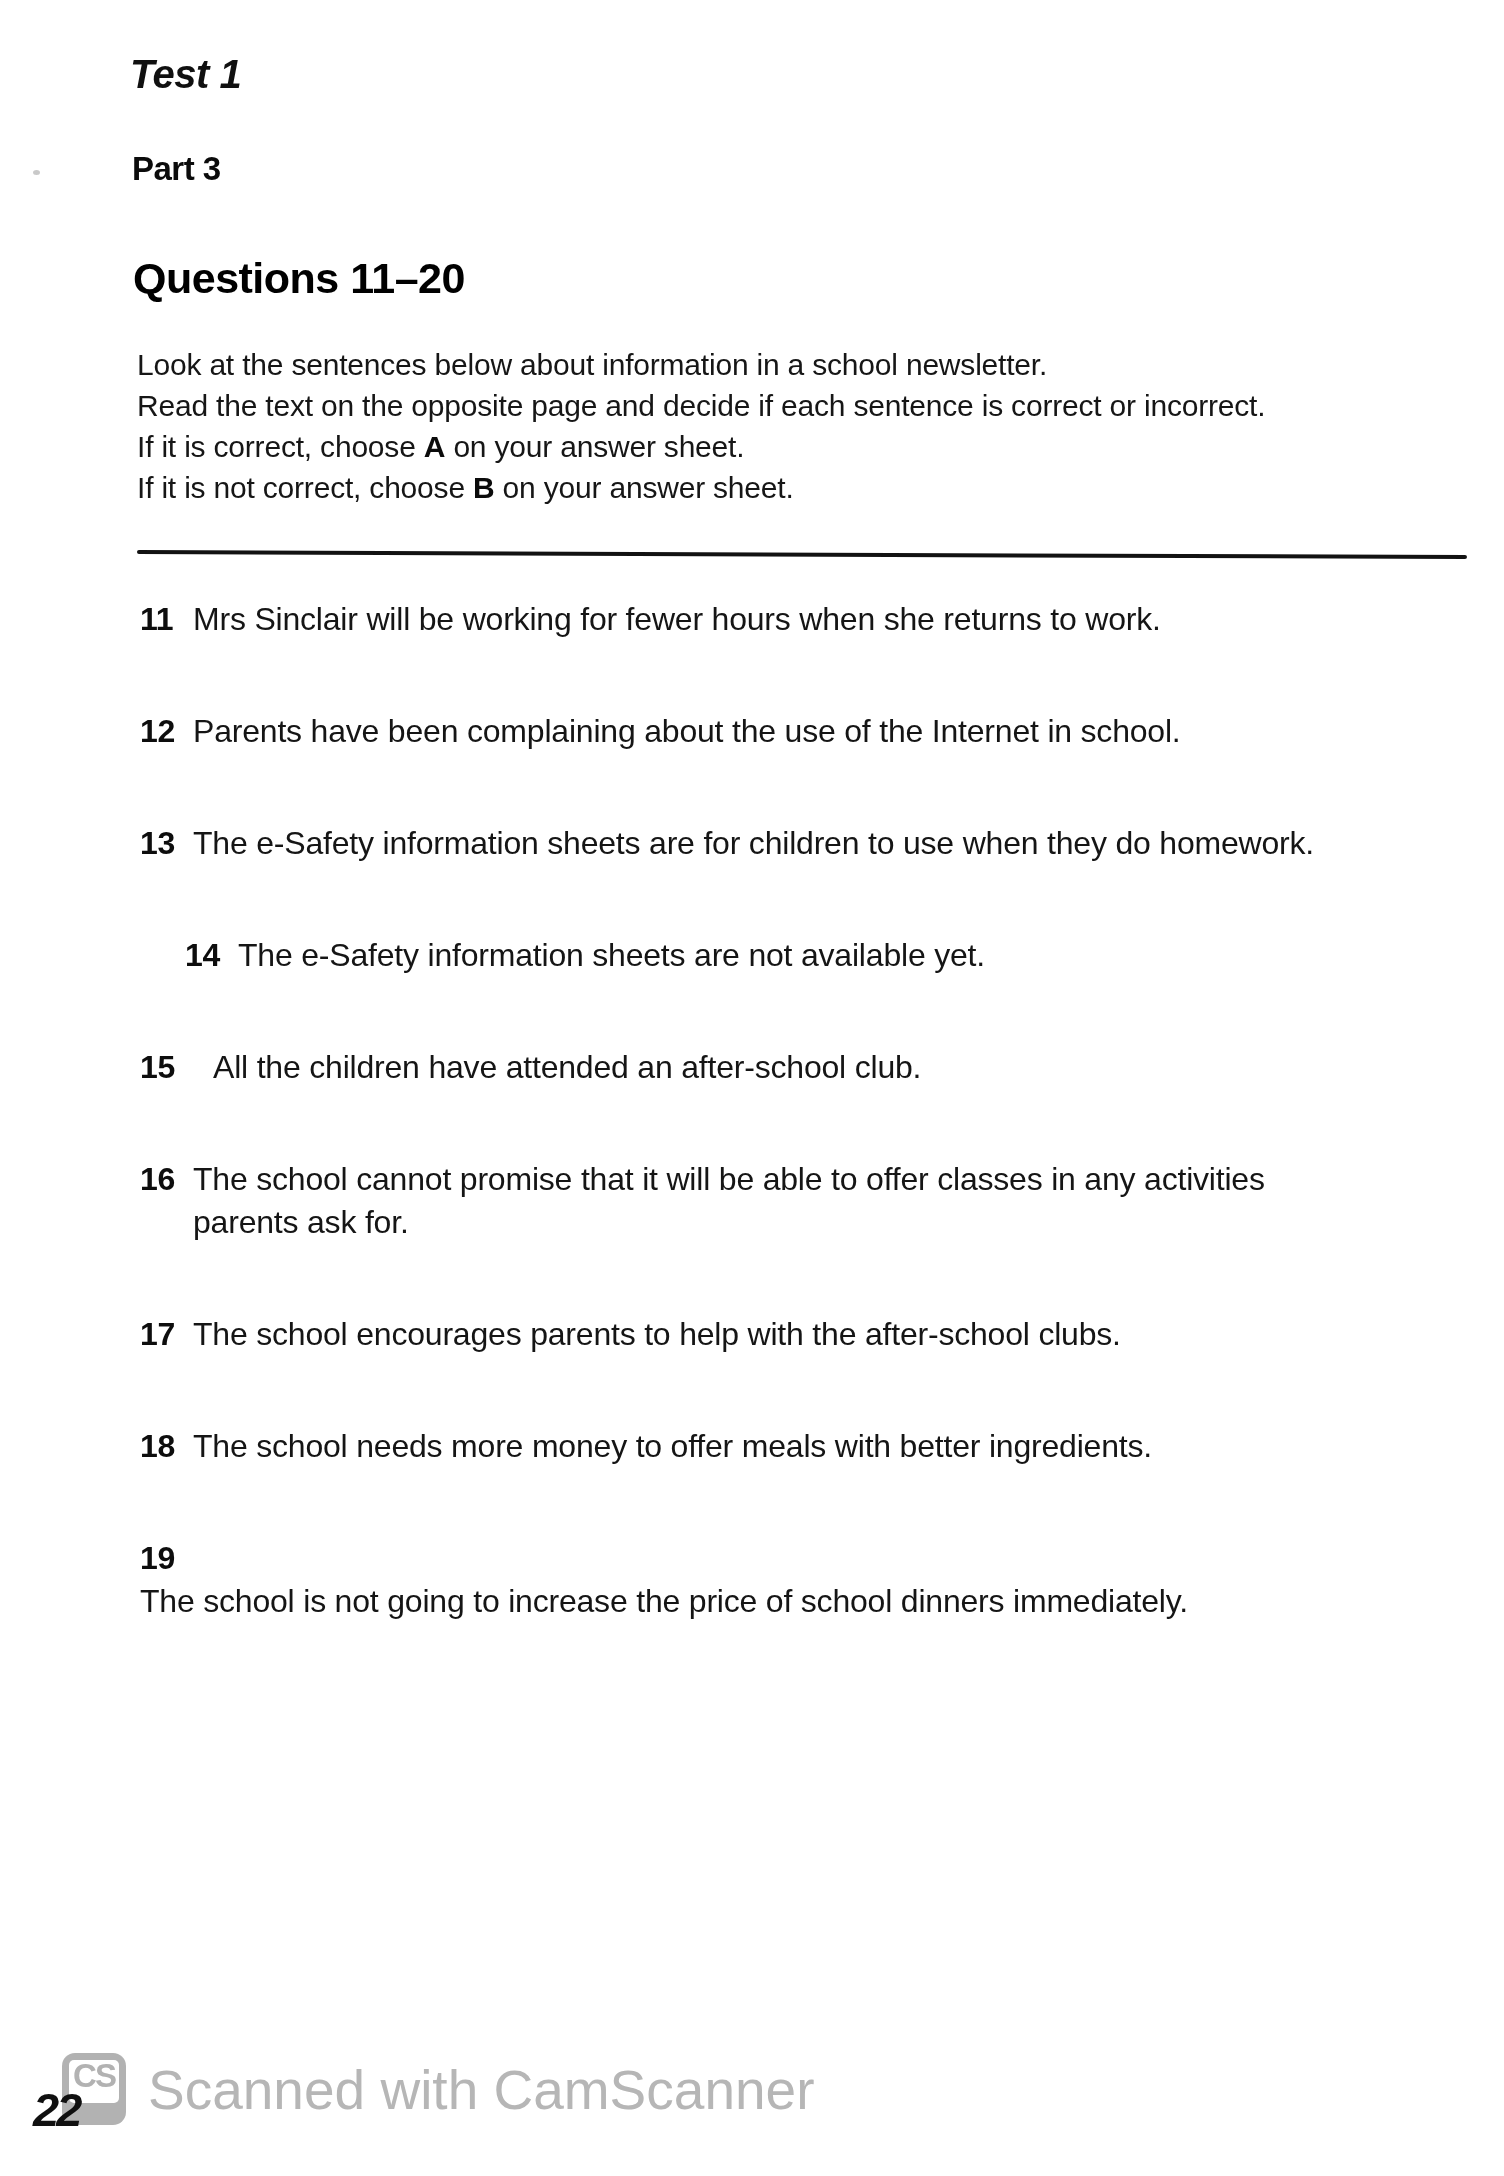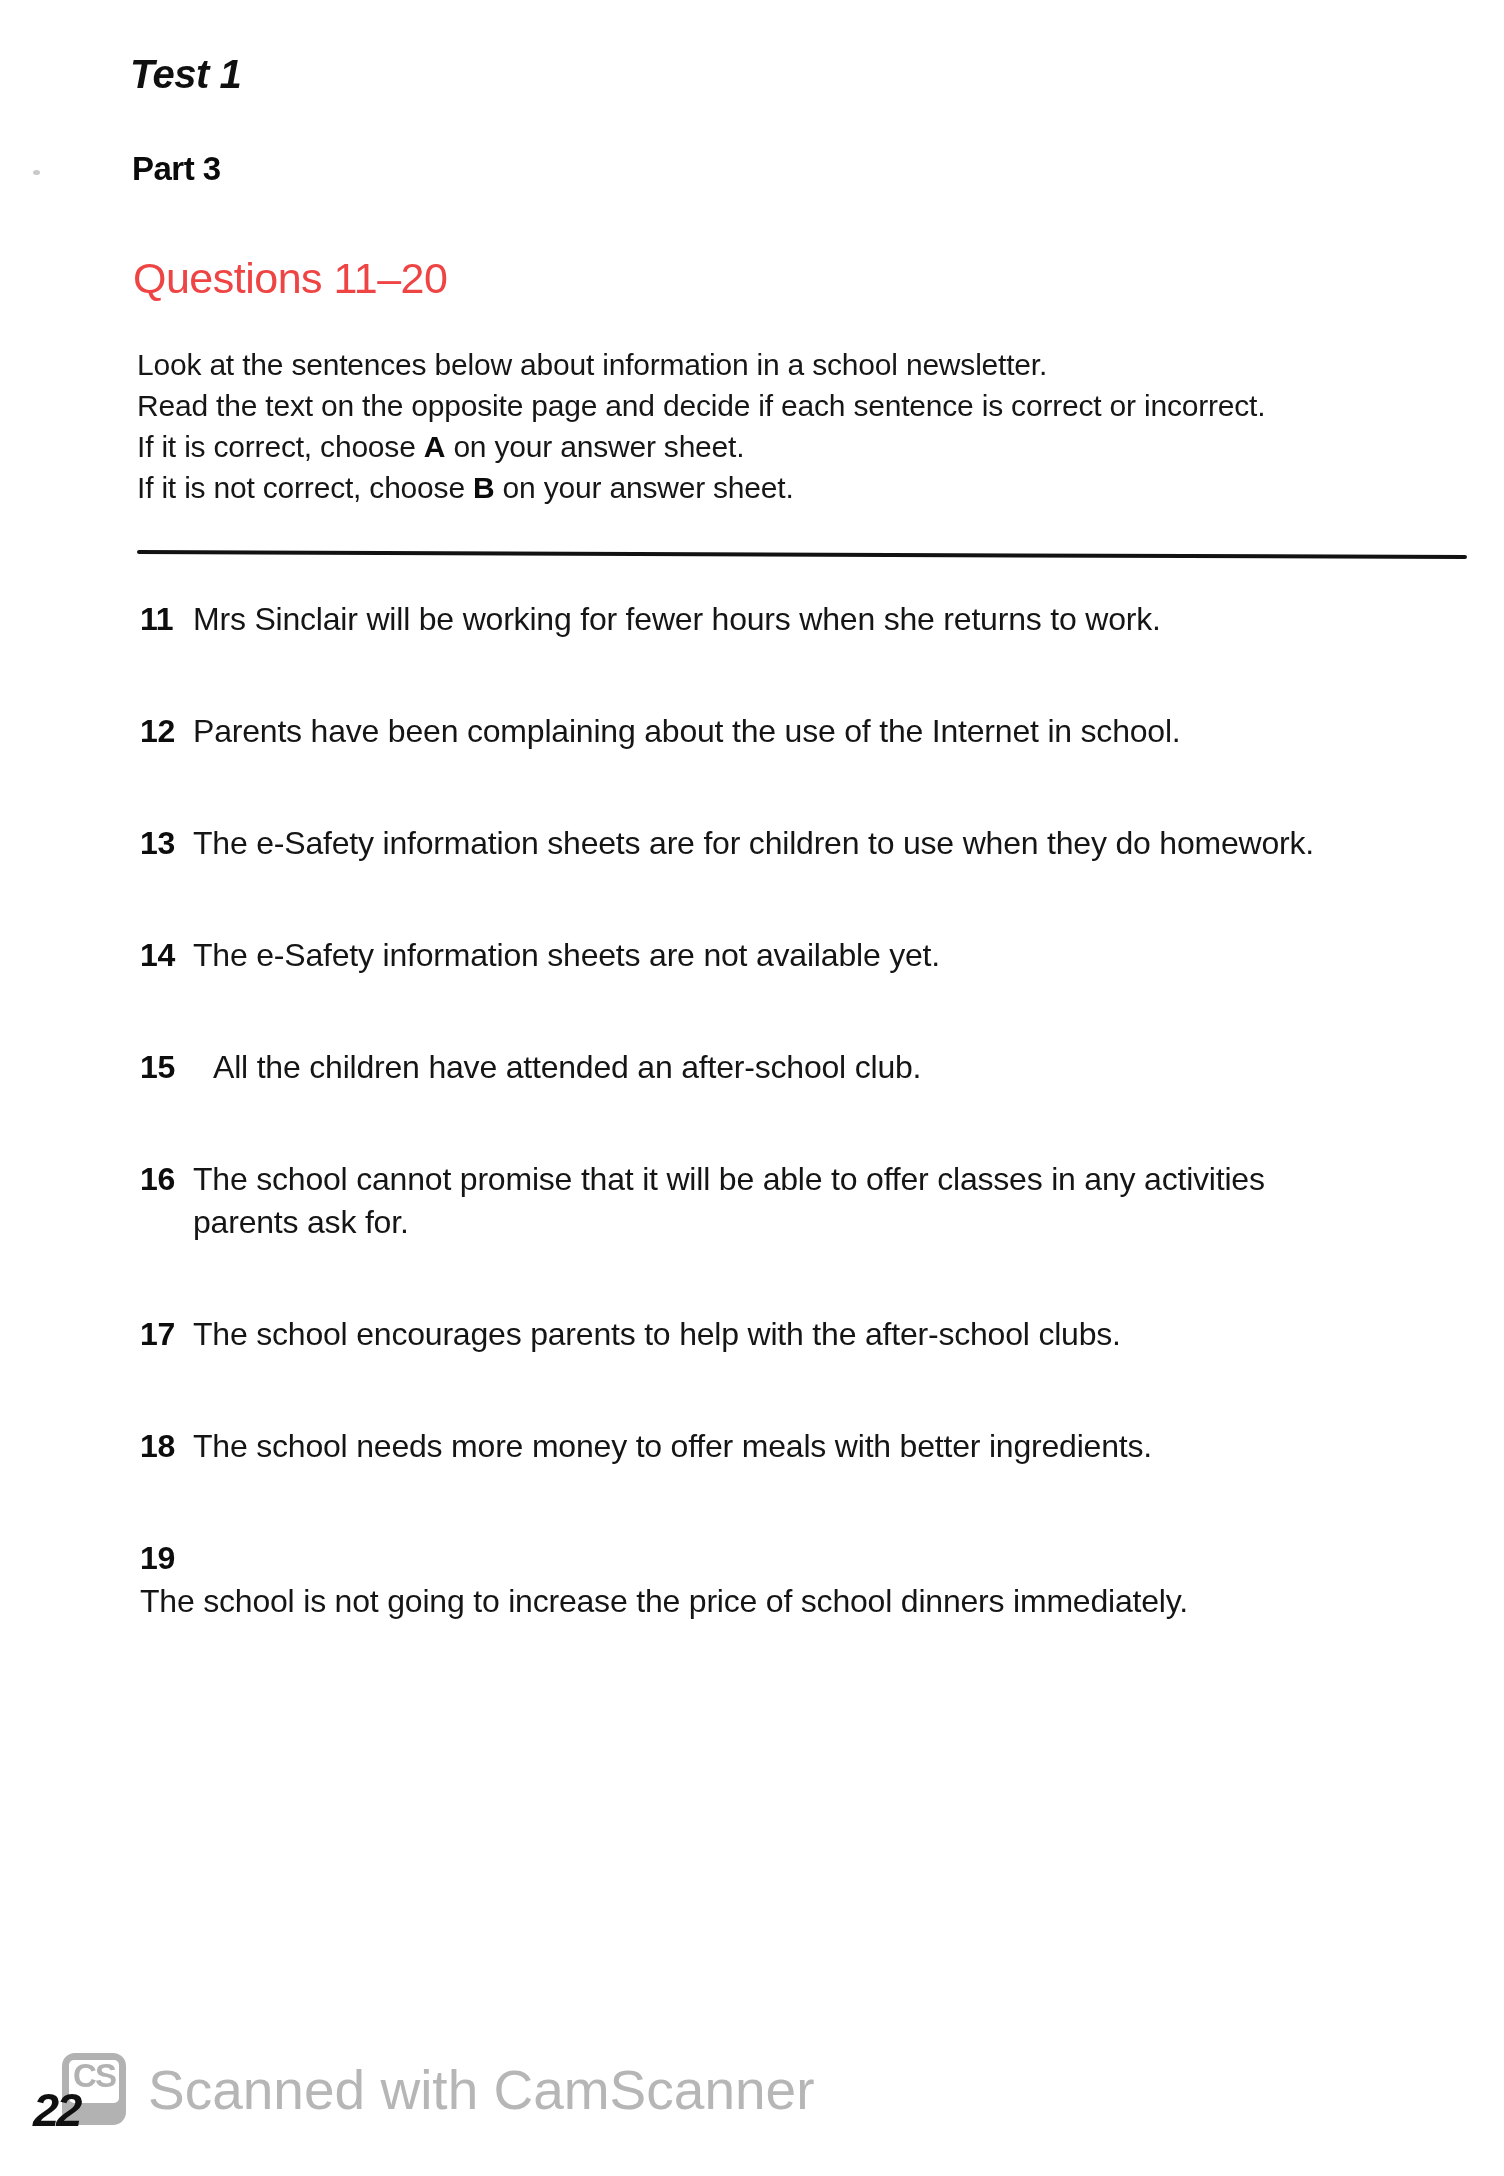--- a/index.html
+++ b/index.html
@@ -18,21 +18,21 @@
     font-size:40px;font-weight:700;font-style:italic;
     color:#101010;letter-spacing:-0.5px;
   }
   .part-title{
     position:absolute;left:132px;top:150px;
     font-size:33px;font-weight:700;color:#0b0b0b;
     letter-spacing:-0.5px;
   }
   .questions-title{
     position:absolute;left:133px;top:254px;
-    font-size:43px;font-weight:400;color:#ef4444;
+    font-size:43px;font-weight:700;color:#000000;
     letter-spacing:-0.5px;
   }
   .instructions{
     position:absolute;left:137px;top:344px;
     font-size:30px;line-height:41px;color:#161616;
     letter-spacing:-0.2px;
   }
   .instructions b{font-weight:700;color:#0b0b0b;}
   .divider{
     position:absolute;left:137px;top:550px;
@@ -50,21 +50,21 @@
   .q-num{
     font-weight:700;width:53px;flex:none;color:#0d0d0d;
   }
   .q-text{
     max-width:1240px;
     white-space:pre-line;
   }
   .q-11{top:598px;}
   .q-12{top:710px;}
   .q-13{top:822px;}
-  .q-14{top:934px;}
+  .q-14{top:934px;margin-left:45px;}
   .q-15{top:1046px;gap:20px;}
   .q-16{top:1158px;}
   .q-17{top:1313px;}
   .q-18{top:1425px;}
   .q-19{top:1537px;flex-direction:column;}
   .q-20{top:1649px;}
 
   .scan-artifact-dot{
     position:absolute;left:33px;top:170px;
     width:7px;height:5px;background:#c9c9c9;border-radius:50%;

